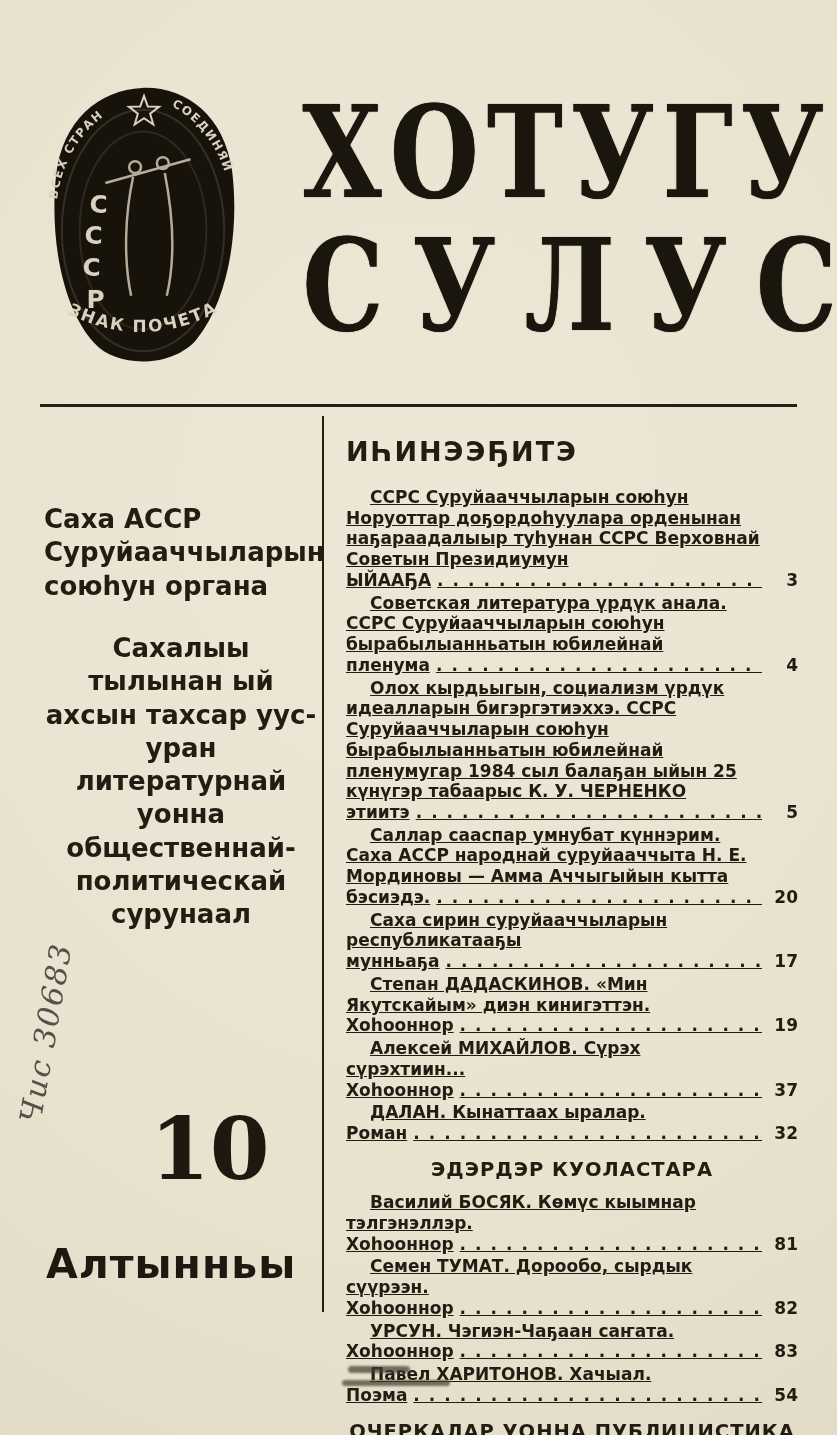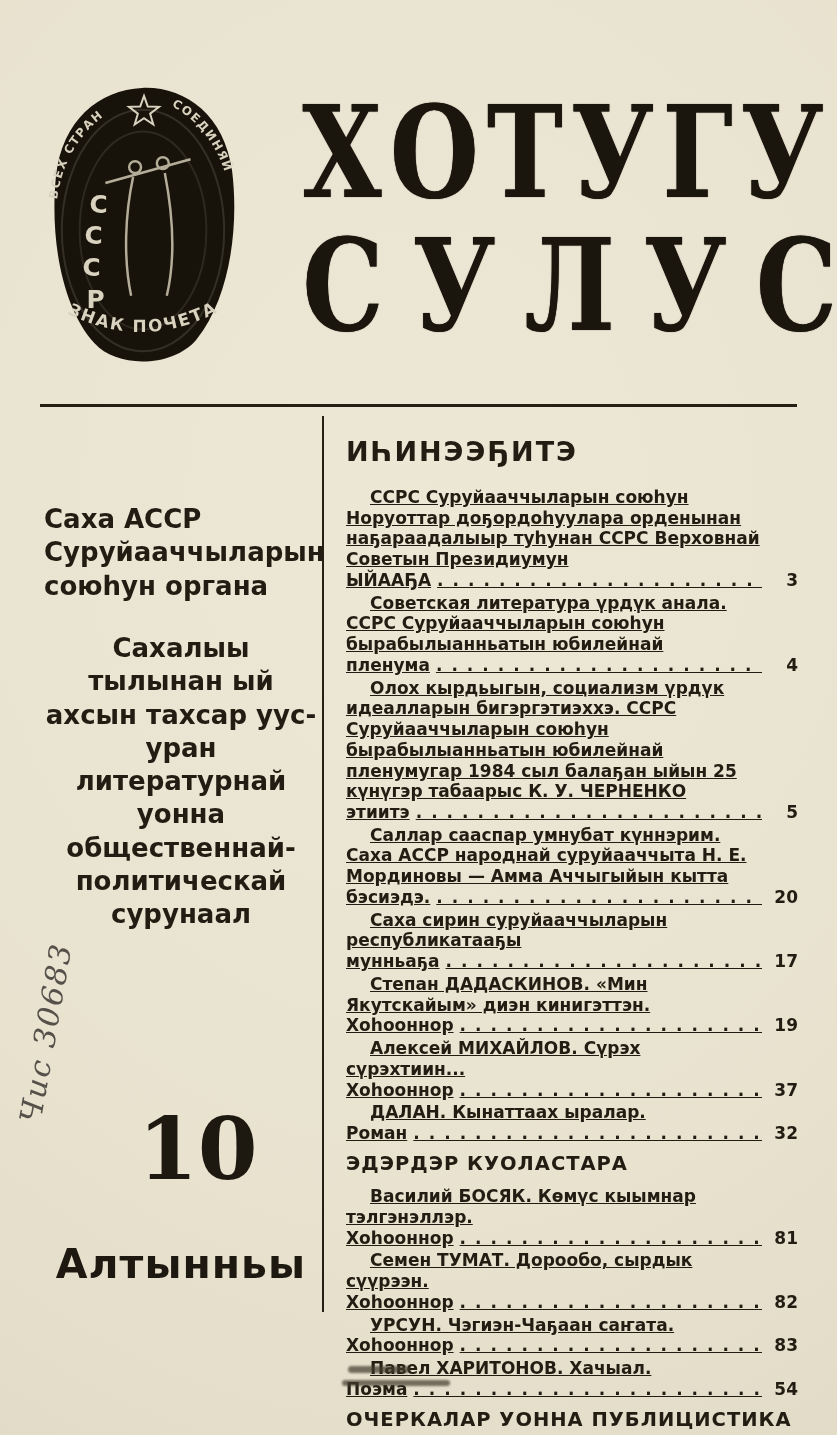--- a/index.html
+++ b/index.html
@@ -45,38 +45,38 @@
     font-size:26px; font-weight:bold; line-height:1.28;text-align:center;
   }
   .handwritten {
     position:absolute; left:30px; top:1105px;
     font-family:"DejaVu Serif","Liberation Serif",serif;
     font-style:italic; font-size:30px; letter-spacing:2px;
     color:#55504a; white-space:nowrap;
     transform:rotate(-80deg); transform-origin:0 50%;
   }
   .issue-number {
-    position:absolute; left:138px; top:1106px;
+    position:absolute; left:150px; top:1106px;
     font-family:"DejaVu Serif","Liberation Serif",serif;
     font-size:86px; font-weight:bold; line-height:1; color:#1d1810;
   }
   .month-label {
     position:absolute; left:46px; top:1240px; width:270px;
-    font-size:41px; font-weight:bold; letter-spacing:1px; color:#1d1810;text-align:center;
+    font-size:41px; font-weight:bold; letter-spacing:1px; color:#1d1810;
   }
 
   
   .toc { position:absolute; left:346px; top:436px; width:452px; }
   .toc-heading {
     text-align:left; font-size:27px; font-weight:bold;
     letter-spacing:2px; margin-bottom:20px;
   }
   .toc-section-heading {
-    text-align:left; font-size:19.5px; font-weight:bold;
-    letter-spacing:1px; margin:8px 0 11px;
+    text-align:center; font-size:19.5px; font-weight:bold;
+    letter-spacing:1px; margin:14px 0 11px;
     white-space:pre-line; line-height:1.2;
   }
   .toc-item { position:relative; margin-bottom:2px; font-size:17px; font-weight:bold; line-height:1.22;text-decoration:underline; }
   .toc-line { overflow:hidden; margin-right:36px; text-indent:24px; }
   .toc-text::after {
     content:"................................................";
     letter-spacing:9px; margin-left:6px;
   }
   .toc-page { position:absolute; right:0; bottom:0; min-width:30px; text-align:right; }
 

